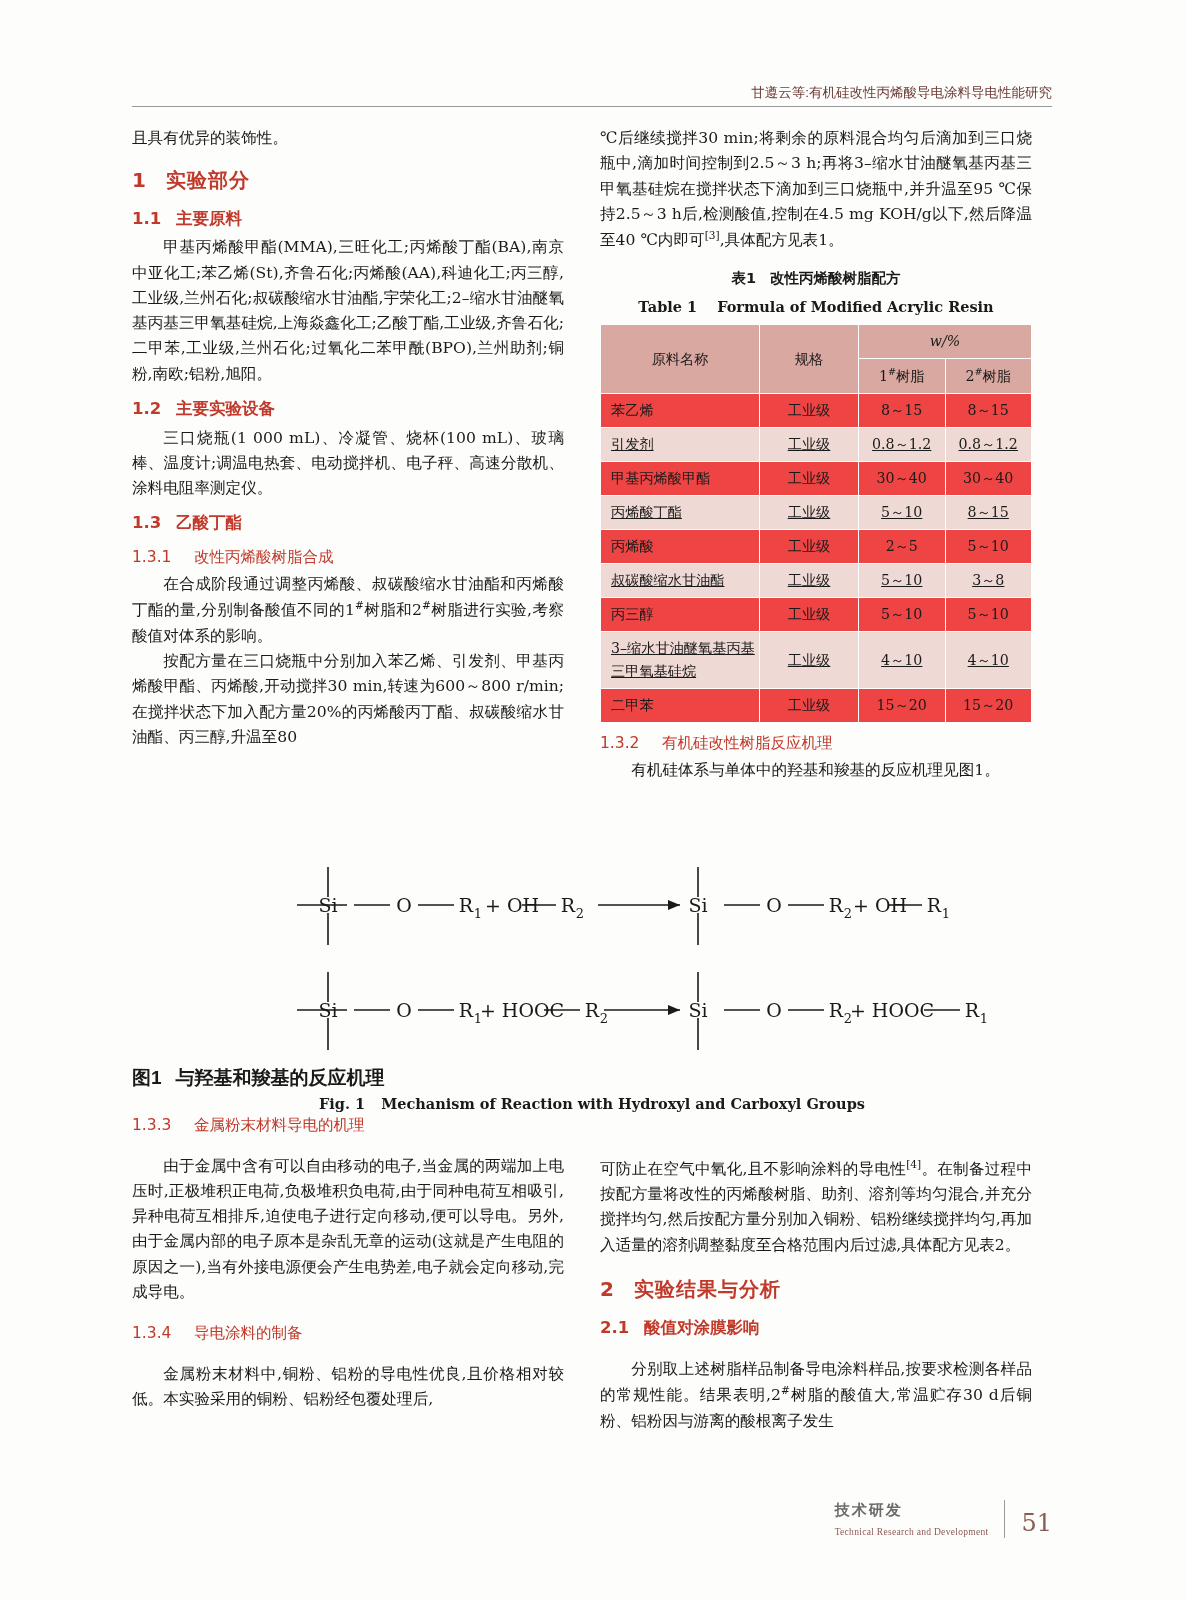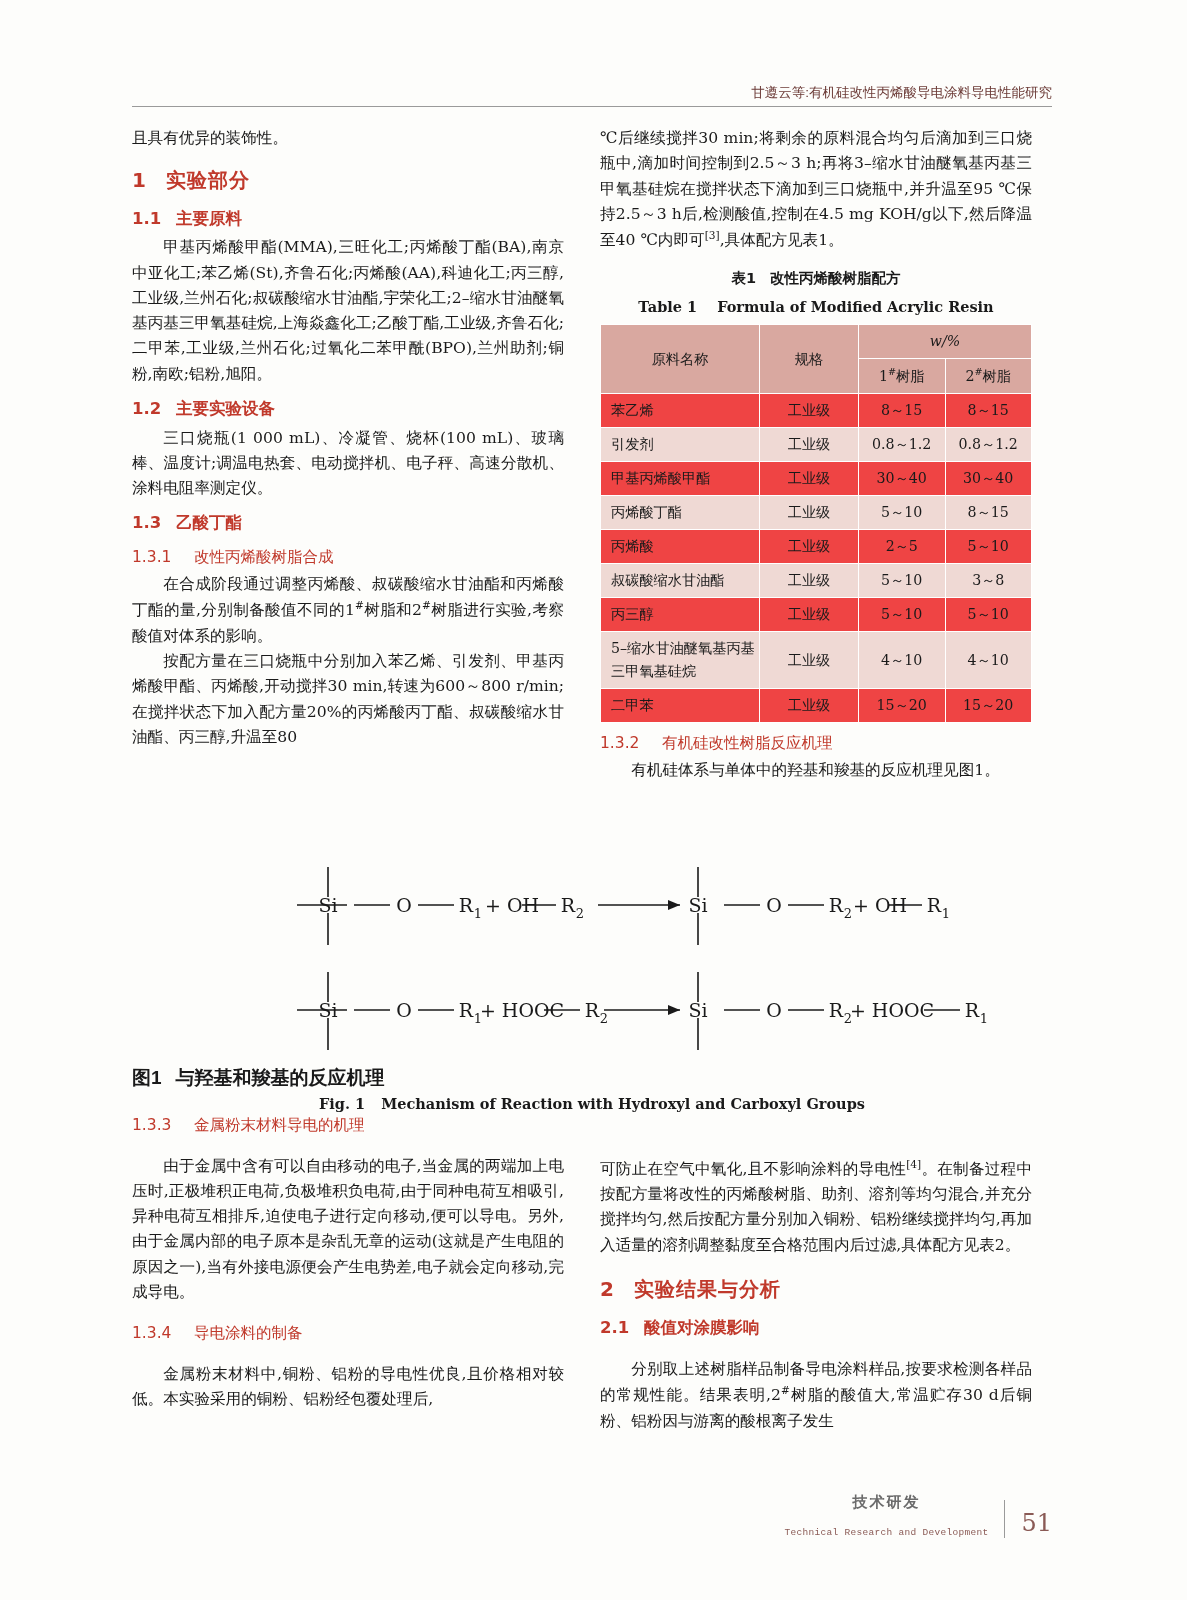--- a/index.html
+++ b/index.html
@@ -114,21 +114,21 @@
   }
   table.data th, table.data td {
     border: 1px solid #ffffff;
     padding: 5px 4px;
     text-align: center;
   }
   table.data thead th {
     background: #d9a8a0;
     font-weight: normal;
   }
-  table.data tbody tr.odd td { background: #efd9d4; }
+  table.data tbody tr.odd td { background: #efd9d4; text-decoration: underline; }
   table.data tbody tr.even td { background: #ef4444; }
   table.data td.name { text-align: left; padding-left: 10px; }
   .wpct { font-style: italic; }
 
   
   .figure-wrap {
     position: absolute;
     left: 132px;
     top: 845px;
     width: 920px;
@@ -167,34 +167,34 @@
 
   
   .footer {
     position: absolute;
     right: 135px;
     bottom: 62px;
     text-align: right;
     line-height: 1.2;
   }
   .footer-inner { display: flex; align-items: flex-end; gap: 10px; }
-  .footer-txt { text-align: center; }
+  .footer-txt { text-align: left; }
   .footer-cn {
     font-family: "DejaVu Sans", "Liberation Sans", sans-serif;
     font-size: 15px;
     font-weight: bold;
     color: #6b6b6b;
     letter-spacing: 2px;
   }
   .footer-en {
-    font-family: Liberation Mono, monospace;
+    font-family: Liberation Serif, serif;
     font-size: 9.5px;
     color: #8a5a55;
     letter-spacing: 0.3px;
-    margin-top: 16px;
+    margin-top: 8px;
   }
   .footer-bar {
     width: 1px;
     height: 38px;
     background: #9a9a9a;
     margin: 0 6px;
   }
   .pageno {
     font-family: "DejaVu Serif", "Liberation Serif", serif;
     font-size: 24px;
@@ -296,21 +296,21 @@
           <td>5～10</td>
           <td>3～8</td>
         </tr>
         <tr class="even">
           <td class="name">丙三醇</td>
           <td>工业级</td>
           <td>5～10</td>
           <td>5～10</td>
         </tr>
         <tr class="odd">
-          <td class="name">5–缩水甘油醚氧基丙基三甲氧基硅烷</td>
+          <td class="name">3–缩水甘油醚氧基丙基三甲氧基硅烷</td>
           <td>工业级</td>
           <td>4～10</td>
           <td>4～10</td>
         </tr>
         <tr class="even">
           <td class="name">二甲苯</td>
           <td>工业级</td>
           <td>15～20</td>
           <td>15～20</td>
         </tr>

